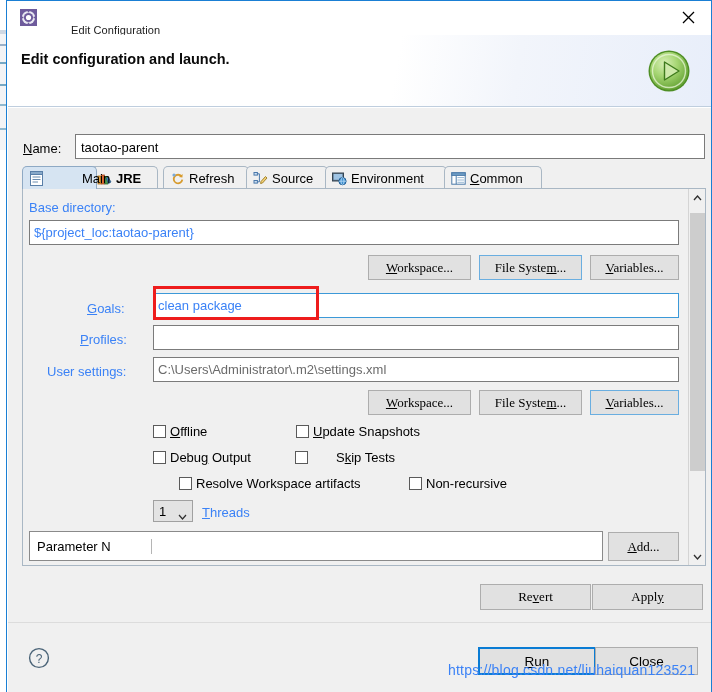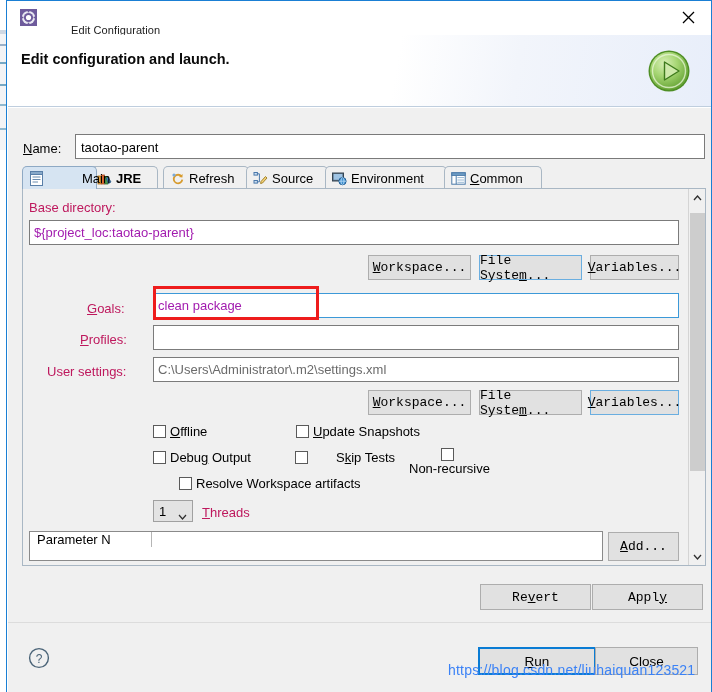--- a/index.html
+++ b/index.html
@@ -129,35 +129,35 @@
     background: #f0f0f0;
   }
   #vs-up { top: 0; }
   #vs-down { bottom: 0; }
   #vs-thumb {
     position: absolute; left: 1px; top: 24px; width: 15px; height: 258px;
     background: #cdcdcd;
   }
 
   
-  .lbl { position: absolute; font-size: 13px; color: #be185d; }
+  .lbl { position: absolute; font-size: 13px; color: #3b82f6; }
   .txtfield {
     position: absolute; background: #ffffff;
     border: 1px solid #7b7b7b;
     font-size: 13px; font-family: "Liberation Sans", sans-serif;
-    padding: 2px 4px; color: #a21caf; line-height: 19px;
+    padding: 2px 4px; color: #3b82f6; line-height: 19px;
   }
   .txtfield.focused { border: 1px solid #3c99d8; }
   .txtfield.readonly { color: #6b6b6b; background: #ffffff; }
 
   .pbtn {
     position: absolute; height: 25px;
     background: #e1e1e1;
     border: 1px solid #adadad;
-    font-size: 13px; font-family: Liberation Mono, monospace;
+    font-size: 13px; font-family: Liberation Serif, serif;
     color: #000;
     display: flex; align-items: center; justify-content: center;
     cursor: default;
   }
   .pbtn.focusring { border: 1px solid #6aaee0; }
 
   .cbrow { position: absolute; display: flex; align-items: center; }
   .cbox {
     width: 13px; height: 13px; background: #ffffff;
     border: 1px solid #5a5a5a; margin-right: 4px; flex: 0 0 auto;
@@ -172,21 +172,21 @@
     background: #e3e3e3; border: 1px solid #a0a0a0;
     display: flex; align-items: center;
   }
   #threads-combo .cval { font-size: 13px; margin-left: 5px; }
   #threads-combo .carrow { position: absolute; right: 5px; top: 7px; }
 
   
   #param-table {
     position: absolute; left: 22px; top: 530px; width: 574px; height: 30px;
     background: #ffffff; border: 1px solid #8a8a8a;
-    display: flex; align-items: flex-start;
+    display: flex; align-items: center;
   }
   #param-table .col {
     border-right: 1px solid #b5b5b5;
     display: flex; align-items: center;
     padding-left: 7px; font-size: 13px;
   }
   #param-table .col:last-child { border-right: none; }
 
   
   #revert-btn { position: absolute; left: 473px; top: 583px; width: 111px; height: 26px; }
@@ -445,21 +445,21 @@
     <span class="cblabel"><u class="mn">U</u>pdate Snapshots</span>
   </div>
   <div class="cbrow" style="left:146px;top:449px;">
     <span class="cbox"></span>
     <span class="cblabel">Debu<u class="mn">g</u> Output</span>
   </div>
   <div class="cbrow" style="left:288px;top:449px;gap:24px;">
     <span class="cbox"></span>
     <span class="cblabel">S<u class="mn">k</u>ip Tests</span>
   </div>
-  <div class="cbrow" style="left:402px;top:447px;flex-direction:column;">
+  <div class="cbrow" style="left:402px;top:475px;">
     <span class="cbox"></span>
     <span class="cblabel">Non-recursive</span>
   </div>
   <div class="cbrow" style="left:146px;top:475px;margin-left:26px;">
     <span class="cbox"></span>
     <span class="cblabel">Resolve Workspace artifacts</span>
   </div>
 
   <div id="threads-combo">
     <span class="cval">1</span>

